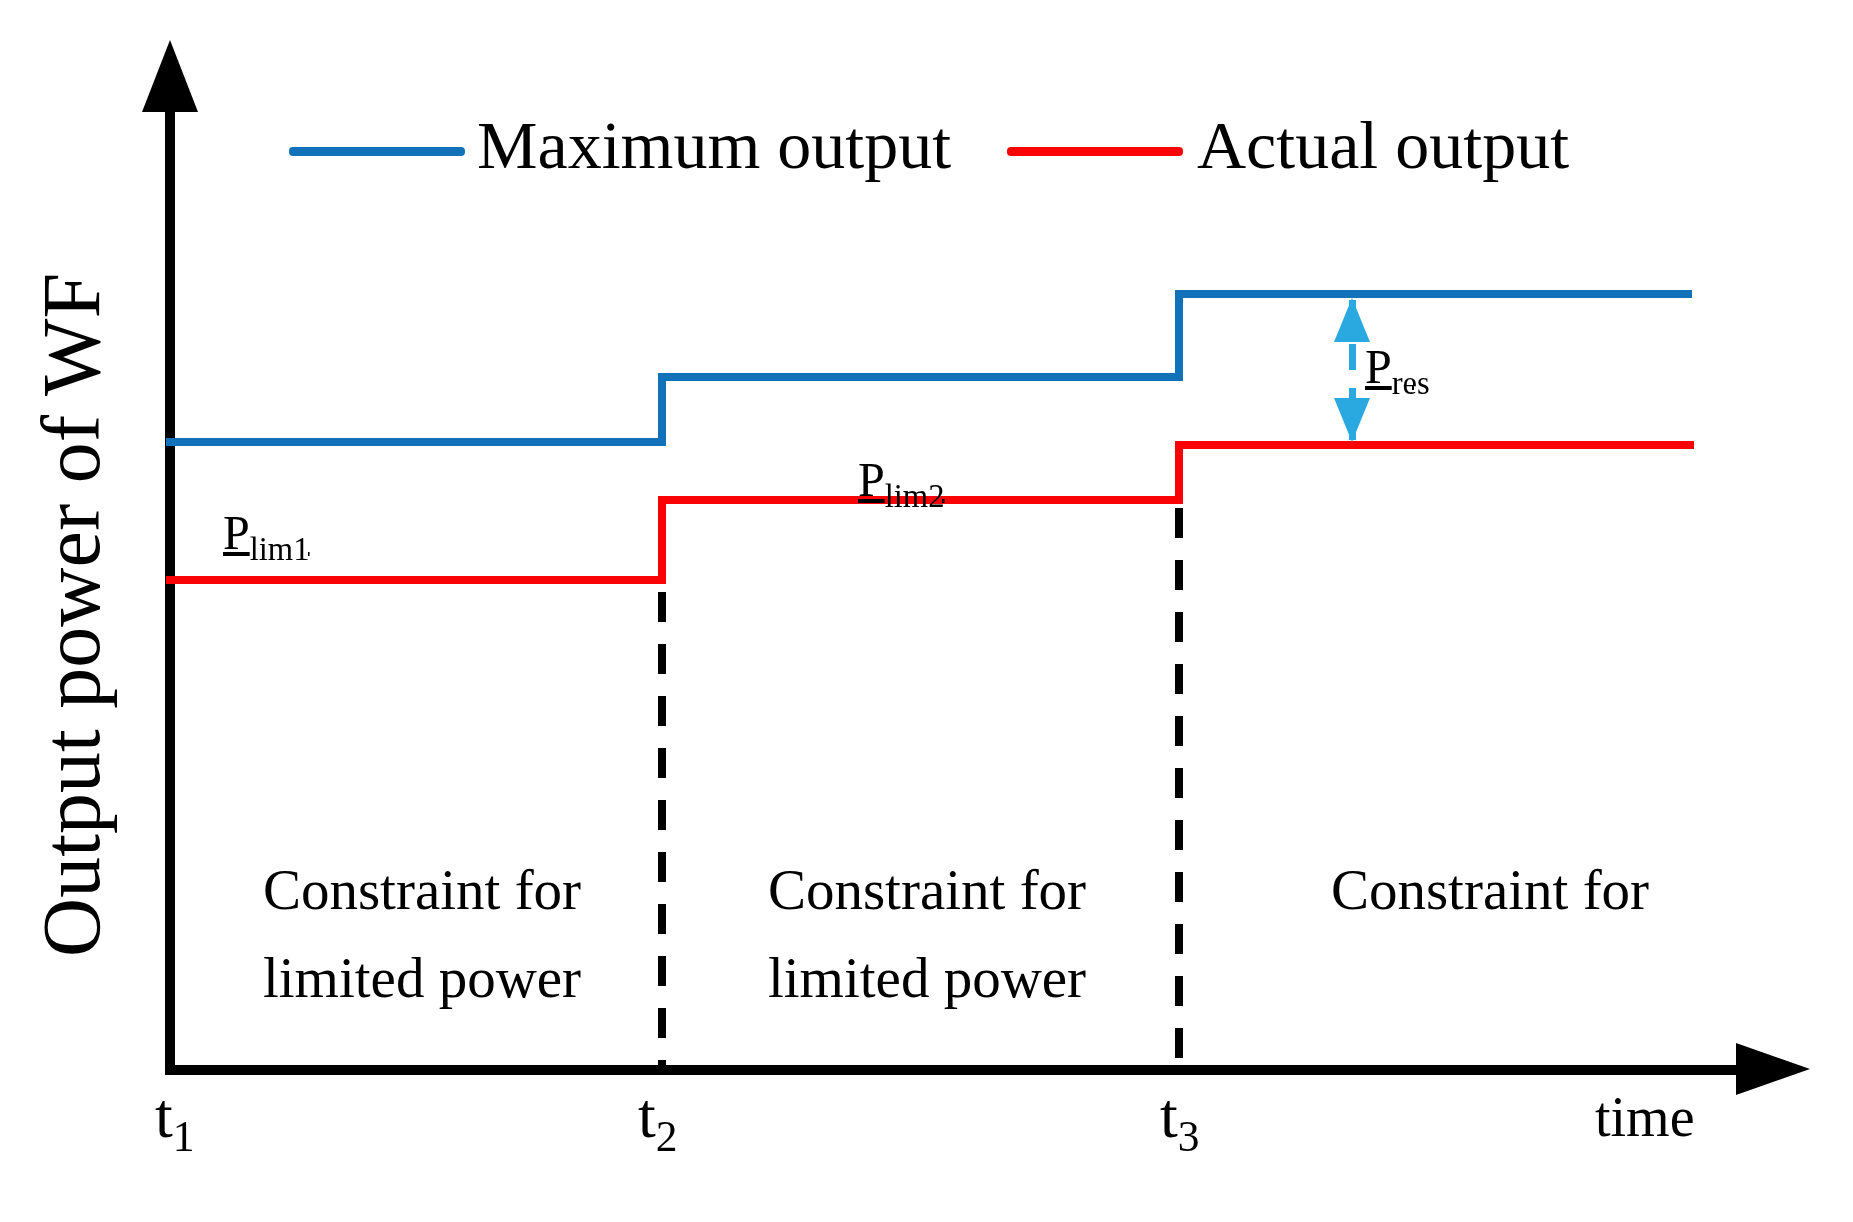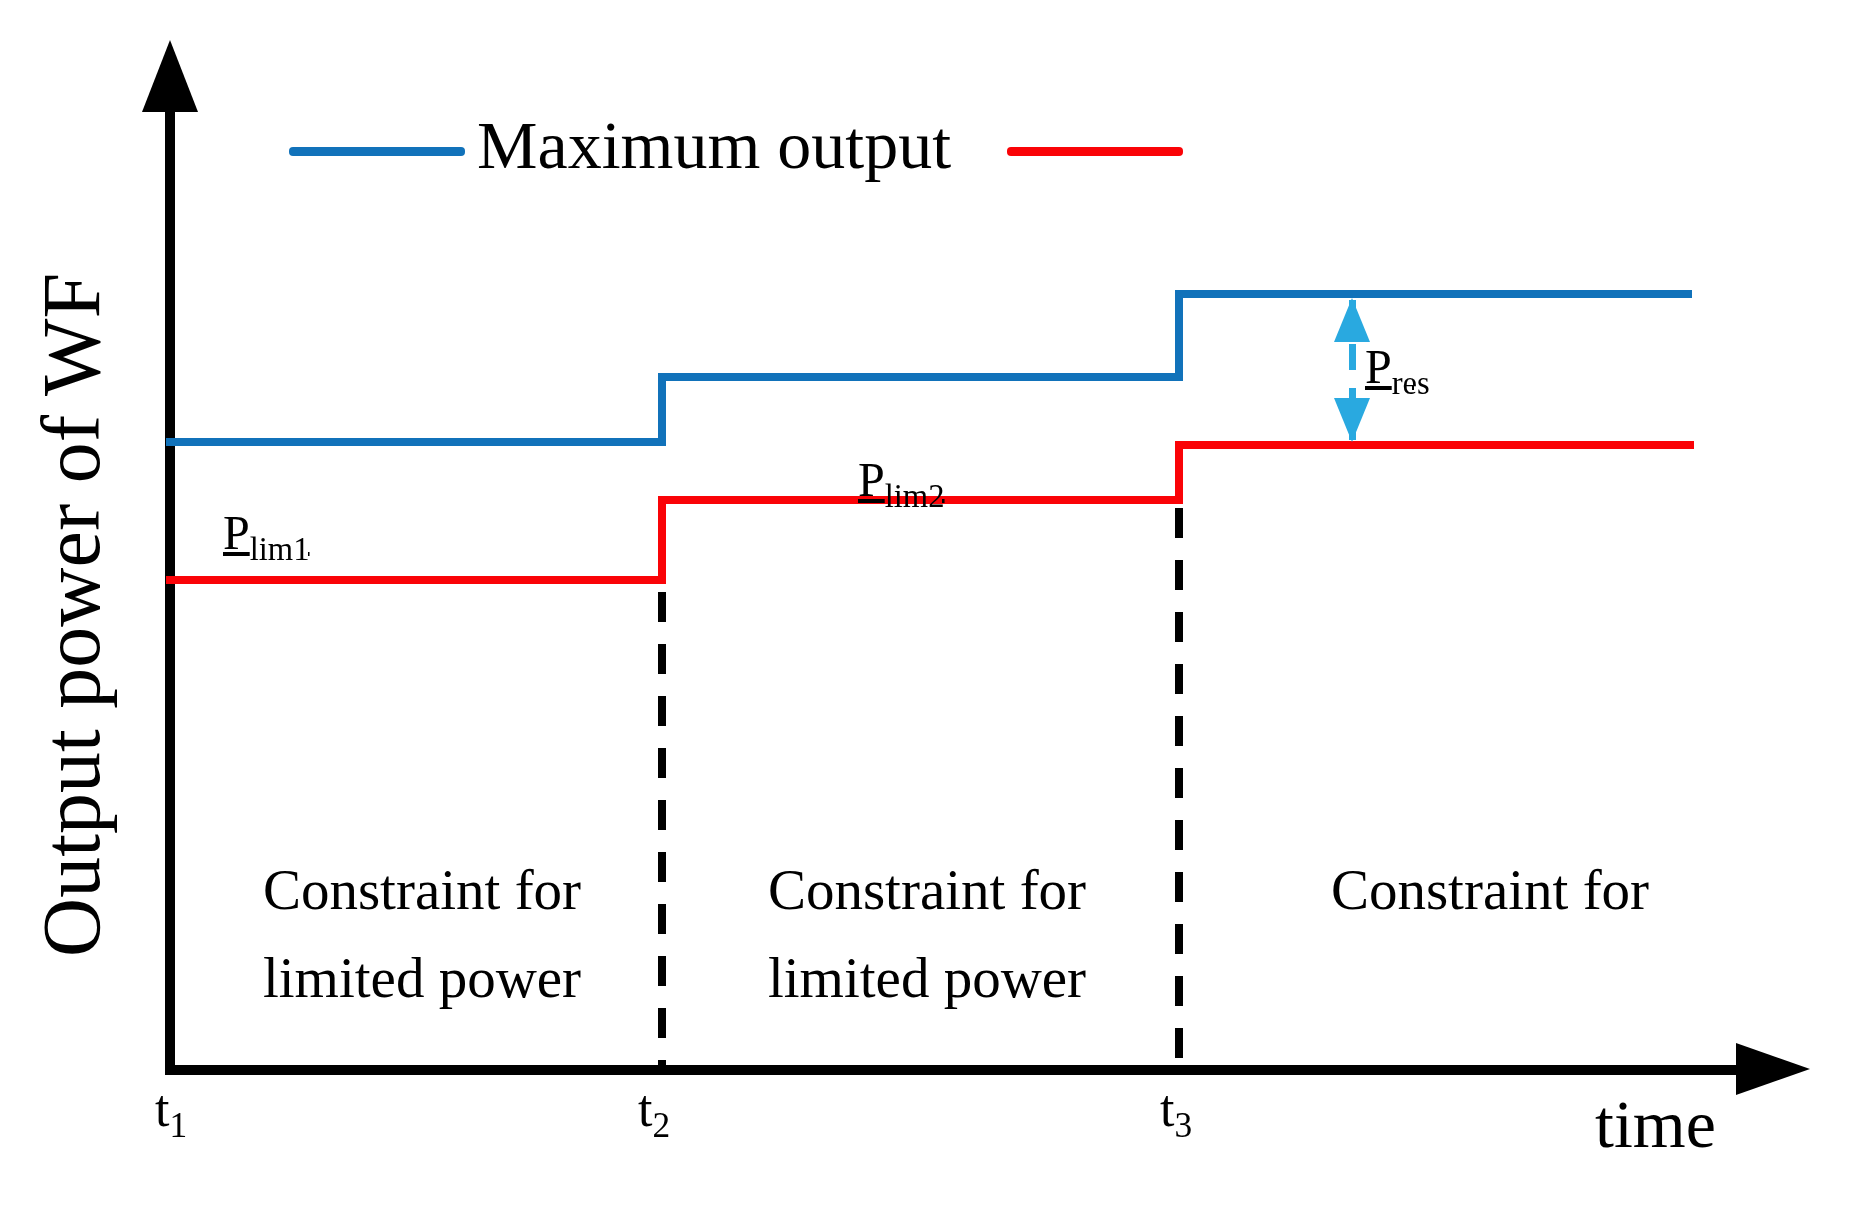--- a/index.html
+++ b/index.html
@@ -24,28 +24,28 @@
   .vdash {
     width:8px;
     background:repeating-linear-gradient(to bottom,#000 0px,#000 30px,transparent 30px,transparent 52px);
   }
   
   .seg { position:absolute; }
   
   .label { white-space:nowrap; }
   .legend-label { font-size:68px; }
   .swatch { height:9px; border-radius:4px; }
-  .tick { font-size:52px; }
+  .tick { font-size:64px; }
   .plabel { font-size:48px;text-decoration:underline; }
   sub { font-size:0.68em; line-height:0; }
   .region {
     font-size:57px; line-height:88px; text-align:center;
     transform:translateX(-50%); white-space:nowrap;
   }
-  .xlabel { font-size:68px; }
+  .xlabel { font-size:56px; }
   .ylabel {
     font-size:82px; white-space:nowrap;
     transform:translate(-50%,-50%) rotate(-90deg);
   }
   
   .res-shaft {
     width:7px;
     background:repeating-linear-gradient(to bottom,#29A9E0 0px,#29A9E0 26px,transparent 26px,transparent 44px);
   }
   .res-head-up {
@@ -66,20 +66,21 @@
 
   <div class="abs axis" style="left:165px; top:70px; width:10px; height:1000px;"></div>
   <div class="abs yaxis-arrow" style="left:142px; top:40px;"></div>
 
   <div class="abs axis" style="left:165px; top:1065px; width:1575px; height:10px;"></div>
   <div class="abs xaxis-arrow" style="left:1736px; top:1043px;"></div>
 
   <div class="abs swatch" style="left:289px; top:147px; width:176px; background:#1172BA;"></div>
   <div class="abs label legend-label" style="left:477px; top:106px;">Maximum output</div>
   <div class="abs swatch" style="left:1007px; top:147px; width:176px; background:#FA0307;"></div>
+  <div class="abs label legend-label" style="left:1197px; top:106px;">Actual output</div>
 
   <div class="abs" id="series-layer" style="left:0; top:0; width:100%; height:100%;">
       <div class="seg" style="background: rgb(17, 114, 186); left: 166px; top: 438px; width: 500px; height: 8px;"></div>
       <div class="seg" style="background: rgb(17, 114, 186); left: 658px; top: 373px; width: 8px; height: 73px;"></div>
       <div class="seg" style="background: rgb(17, 114, 186); left: 658px; top: 373px; width: 525px; height: 8px;"></div>
       <div class="seg" style="background: rgb(17, 114, 186); left: 1175px; top: 290px; width: 8px; height: 91px;"></div>
       <div class="seg" style="background: rgb(17, 114, 186); left: 1175px; top: 290px; width: 517px; height: 8px;"></div>
       <div class="seg" style="background: rgb(250, 3, 7); left: 166px; top: 576px; width: 500px; height: 8px;"></div>
       <div class="seg" style="background: rgb(250, 3, 7); left: 658px; top: 496px; width: 8px; height: 88px;"></div>
       <div class="seg" style="background: rgb(250, 3, 7); left: 658px; top: 496px; width: 525px; height: 8px;"></div>

